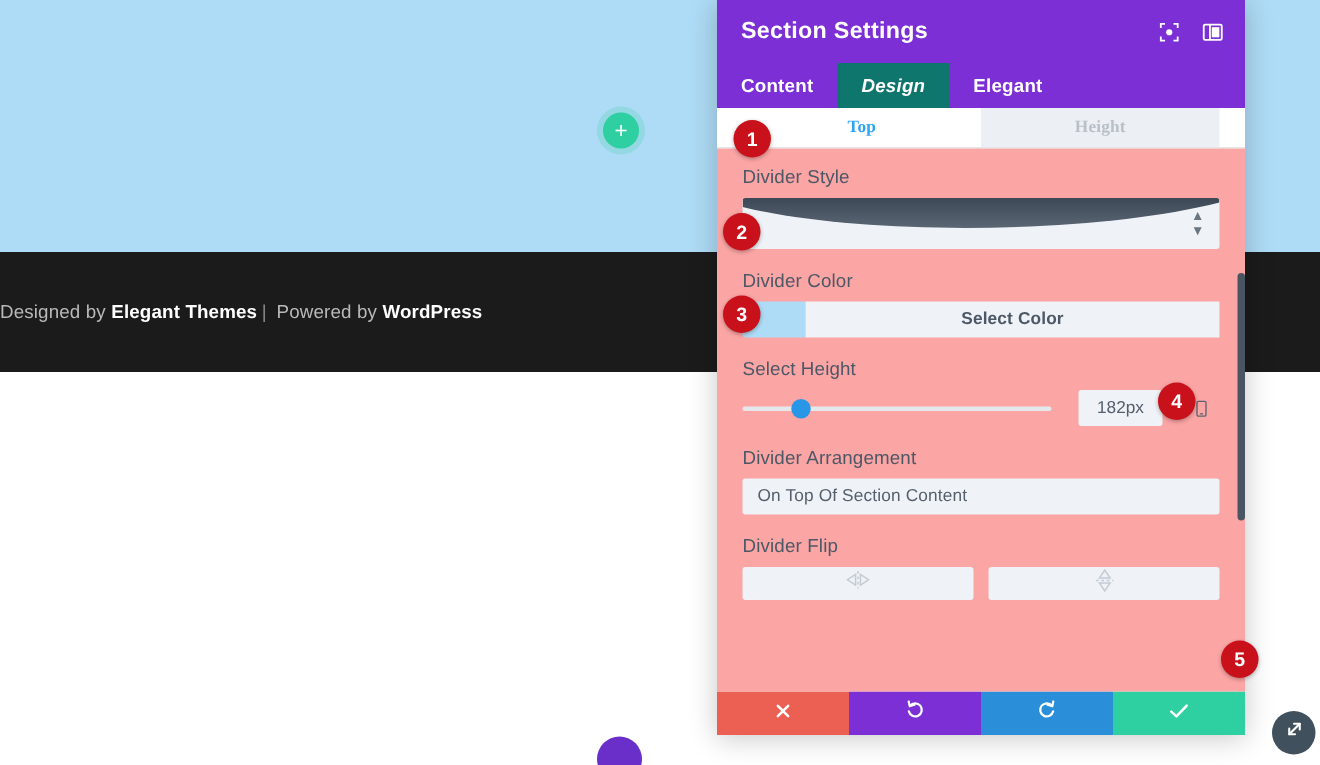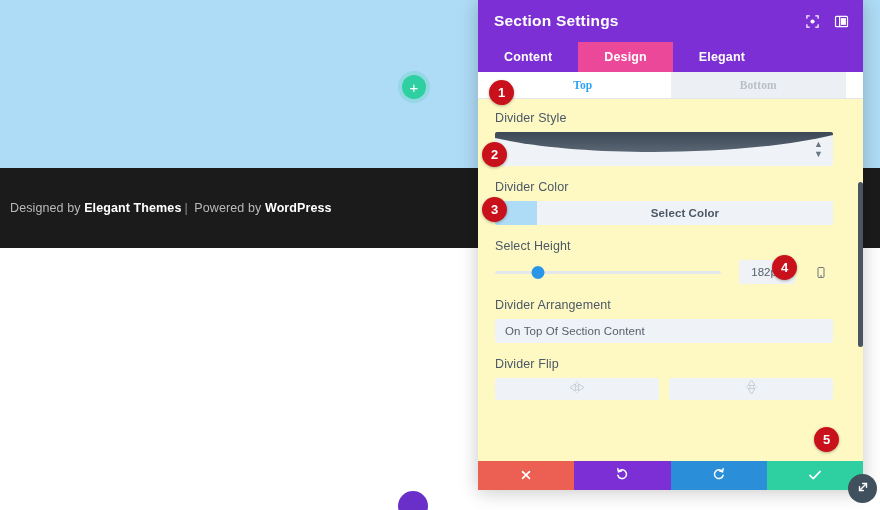--- a/index.html
+++ b/index.html
@@ -31,39 +31,39 @@
     cursor: pointer;
   }
   .page-footer {
     position: absolute; left: 0; top: 168px;
     width: 880px; height: 80px;
     background: #1b1b1b;
     display: flex; align-items: center;
   }
   .footer-text {
     color: #b9b9b9; font-size: 12.5px;
-    padding-left: 10px; letter-spacing: .1px;
+    letter-spacing: .1px;
   }
   .footer-text b { color: #ffffff; font-weight: bold; }
   .footer-sep { color: #8a8a8a; padding: 0 3px; }
   .page-below {
     position: absolute; left: 0; top: 248px;
     width: 880px; height: 262px;
     background: #ffffff;
   }
   .purple-circle {
     position: absolute; left: 398px; top: 491px;
     width: 30px; height: 30px; border-radius: 50%;
     background: #6b2fc9;
   }
 
   
   .modal {
     position: absolute; left: 478px; top: 0;
-    width: 385px; height: 490px;
+    width: 352px; height: 490px;
     background: #ffffff;
     box-shadow: 0 2px 18px rgba(0,0,0,.22);
     display: flex; flex-direction: column;
     overflow: hidden;
   }
   .modal-header {
     height: 42px; background: #7b2fd4;
     display: flex; align-items: center;
     padding: 0 14px 0 16px; flex: none;
   }
@@ -78,24 +78,24 @@
     cursor: pointer;
   }
 
   .tabs {
     height: 30px; background: #7b2fd4;
     display: flex; align-items: stretch; flex: none;
   }
   .tab {
     display: flex; align-items: center; justify-content: center;
     color: #ffffff; font-size: 12.5px; font-weight: bold;
-    padding: 0 26px; cursor: pointer;
+    padding: 0 16px; cursor: pointer;
     letter-spacing: .15px;
   }
-  .tab.active { background: #ec4899; }
+  .tab.active { background: #0f766e; font-style: italic; }
 
   .subtabs {
     position: relative;
     height: 27px; flex: none;
     display: flex; align-items: stretch;
     background: #ffffff;
     border-bottom: 1px solid #e3e6ea;
     padding: 0 17px;
   }
   .subtab {
@@ -104,22 +104,22 @@
     font-size: 11.5px; font-weight: bold; cursor: pointer;
     letter-spacing: .1px;
     font-family: Liberation Serif, serif;
   }
   .subtab.active { background: #ffffff; color: #2ea3f2; }
   .subtab.inactive { background: #eceff3; color: #b9c0c7; }
 
   
   .modal-body {
     position: relative;
-    flex: 1; background: #fef9c3;
-    padding: 12px 30px 0 17px;
+    flex: 1; background: #fca5a5;
+    padding: 12px 17px 0 17px;
     overflow: hidden;
   }
   .field { margin-bottom: 14px; }
   .field-label {
     font-size: 12.5px; color: #4c5866;
     margin-bottom: 7px; letter-spacing: .1px;
   }
 
   .select-preview {
     position: relative;
@@ -277,21 +277,21 @@
     </div>
 
     <div class="tabs">
       <div class="tab">Content</div>
       <div class="tab active">Design</div>
       <div class="tab">Elegant</div>
     </div>
 
     <div class="subtabs">
       <div class="subtab active">Top</div>
-      <div class="subtab inactive">Bottom</div>
+      <div class="subtab inactive">Height</div>
     </div>
 
     <div class="modal-body">
 
       <div class="field">
         <div class="field-label">Divider Style</div>
         <div class="select-preview">
           <svg viewBox="0 0 350 34" preserveAspectRatio="none">
             <defs>
               <linearGradient id="dg" x1="0" y1="0" x2="0" y2="1">

